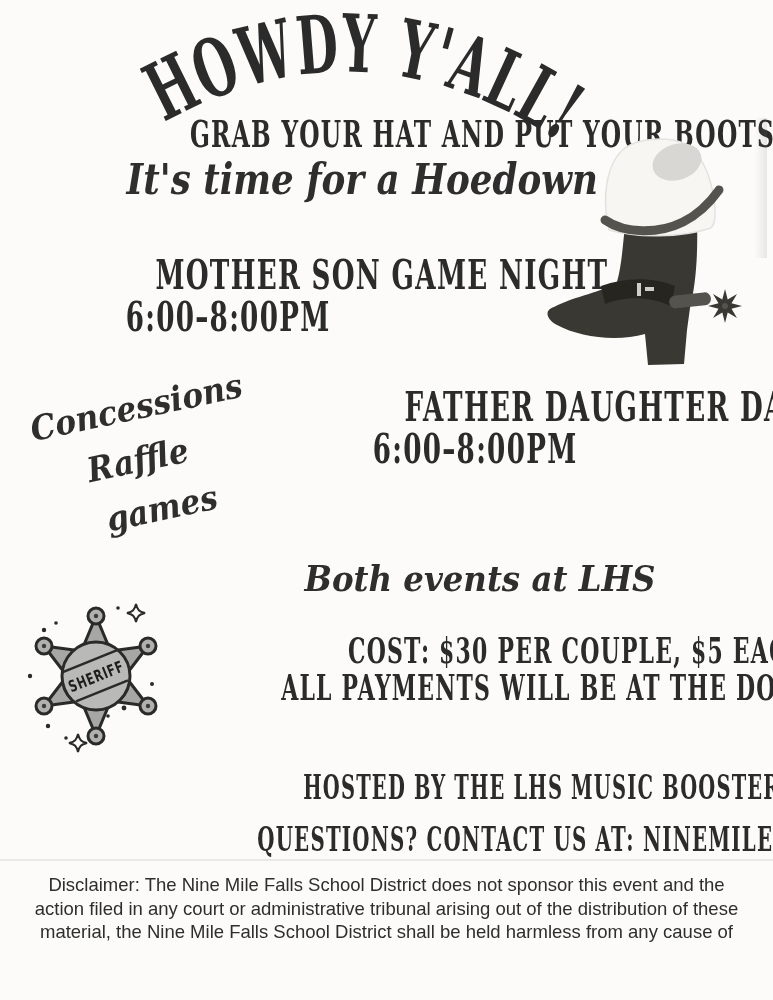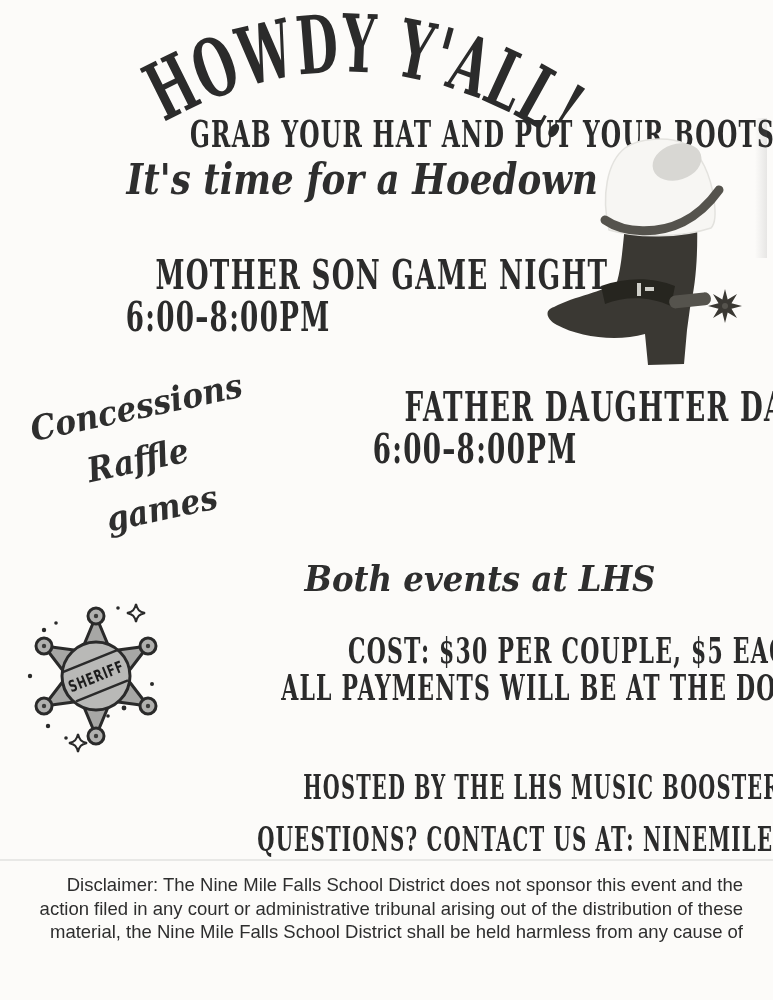--- a/index.html
+++ b/index.html
@@ -54,21 +54,21 @@
   
   .hosted{left:0;top:768px;width:773px;font-size:33px;line-height:40px;}
   .hosted .cond{transform:scaleX(0.59);}
   .questions{left:0;top:820px;width:770px;font-size:33px;line-height:40px;}
   .questions .cond{transform:scaleX(0.60);}
 
   
   .divider{left:0;top:859px;width:773px;height:2px;background:#e8e8e6;}
 
   
-  .disclaimer{left:30px;top:873px;width:713px;text-align:right;
+  .disclaimer{left:30px;top:873px;width:713px;text-align:center;
               font-family:"Liberation Sans", sans-serif;font-size:18.5px;
               line-height:23.5px;color:#2e2e2e;}
   .disclaimer div{white-space:nowrap;}
 
   
   .boot-svg{position:absolute;left:541px;top:134px;width:224px;height:244px;}
   .badge-svg{position:absolute;left:20px;top:596px;width:156px;height:162px;}
   .badge-svg .sheriff-text{font-family:"DejaVu Sans", sans-serif;font-weight:700;
                            font-size:16px;fill:#1d1d1d;letter-spacing:1px;}
   .scan-smudge{left:755px;top:118px;width:12px;height:140px;

